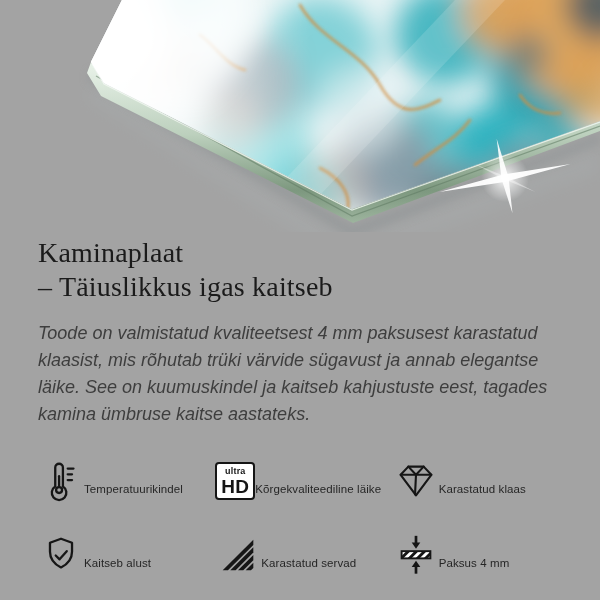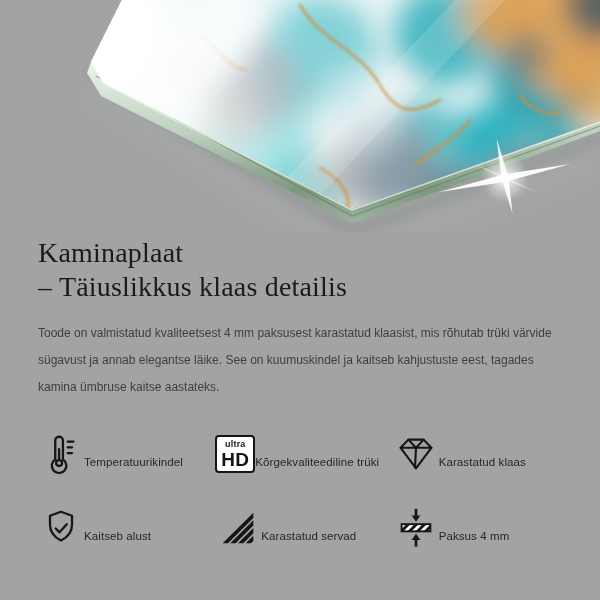--- a/index.html
+++ b/index.html
@@ -3,21 +3,21 @@
 <meta charset="utf-8">
 <style>
   html,body{margin:0;padding:0;background:#fff;}
   .page{position:relative;width:600px;height:600px;background:#a3a3a3;overflow:hidden;
         font-family:"Liberation Sans",sans-serif;}
   .hero{position:absolute;top:0;left:0;width:600px;height:232px;}
   .hero svg{display:block;}
   .content{position:absolute;top:228px;left:0;width:600px;box-sizing:border-box;padding:0 30px 0 38px;}
   .title{margin:8px 0 0;font-family:"Liberation Serif",serif;font-weight:400;
          font-size:28px;line-height:34px;color:#1b1b1b;letter-spacing:.2px;}
-  .desc{margin:16px 0 0;font-size:12px;line-height:27px;color:#3e3e3e;max-width:540px;}
+  .desc{margin:16px 0 0;font-size:18px;line-height:27px;color:#3e3e3e;max-width:540px;font-style:italic;}
   .features{margin-top:29px;display:grid;grid-template-columns:1fr 1fr 1fr;row-gap:26px;}
   .feature{display:flex;flex-direction:row;align-items:center;}
   .feature .ic{height:48px;display:flex;align-items:center;justify-content:center;}
   .feature .lbl{margin-top:16px;font-size:11.5px;color:#262626;letter-spacing:.1px;}
   
   .uhd-box{width:36px;height:34px;border:2.5px solid #151515;border-radius:4px;
            display:flex;flex-direction:column;align-items:center;justify-content:center;
            line-height:1;color:#151515;background:#fff;}
   .uhd-top{font-size:9px;font-weight:700;letter-spacing:.2px;}
   .uhd-bottom{font-size:19px;font-weight:700;letter-spacing:.3px;margin-top:1px;}
@@ -121,21 +121,21 @@
         <path d="M478 158 L505 176 L532 198 L505 180 Z" fill="#ffffff" opacity="0.4"></path>
         <circle cx="505" cy="178" r="2.6" fill="#ffffff"></circle>
       </g>
     </svg>
   </div>
 
   <div class="content">
 
     <h1 class="title">
       <span>Kaminaplaat</span><br>
-      <span>– Täiuslikkus klaas detailis</span>
+      <span>– Täiuslikkus igas kaitseb</span>
     </h1>
 
     <p class="desc">Toode on valmistatud kvaliteetsest 4 mm paksusest karastatud klaasist, mis rõhutab trüki värvide sügavust ja annab elegantse läike. See on kuumuskindel ja kaitseb kahjustuste eest, tagades kamina ümbruse kaitse aastateks.</p>
 
     <div class="features">
 
       <div class="feature">
         <span class="ic">
           <svg width="46" height="46" viewBox="0 0 48 48" fill="none" stroke="#161616" stroke-width="2.4" stroke-linecap="round" stroke-linejoin="round">
             <path d="M26 29.8 V10 a4 4 0 0 0 -8 0 v19.8 a7.6 7.6 0 1 0 8 0 Z"></path>
@@ -149,21 +149,21 @@
         <span class="lbl">Temperatuurikindel</span>
       </div>
 
       <div class="feature">
         <span class="ic">
           <span class="uhd-box">
             <span class="uhd-top">ultra</span>
             <span class="uhd-bottom">HD</span>
           </span>
         </span>
-        <span class="lbl">Kõrgekvaliteediline trüki</span>
+        <span class="lbl">Kõrgekvaliteediline läike</span>
       </div>
 
       <div class="feature">
         <span class="ic">
           <svg width="46" height="46" viewBox="0 0 48 48" fill="none" stroke="#161616" stroke-width="2.2" stroke-linecap="round" stroke-linejoin="round">
             <path d="M16 9 h16 l8 8.5 L24 39 L8 17.5 Z"></path>
             <line x1="8" y1="17.5" x2="40" y2="17.5"></line>
             <path d="M16 9 l8 8.5 8 -8.5"></path>
             <line x1="24" y1="17.5" x2="23" y2="38"></line>
           </svg>

